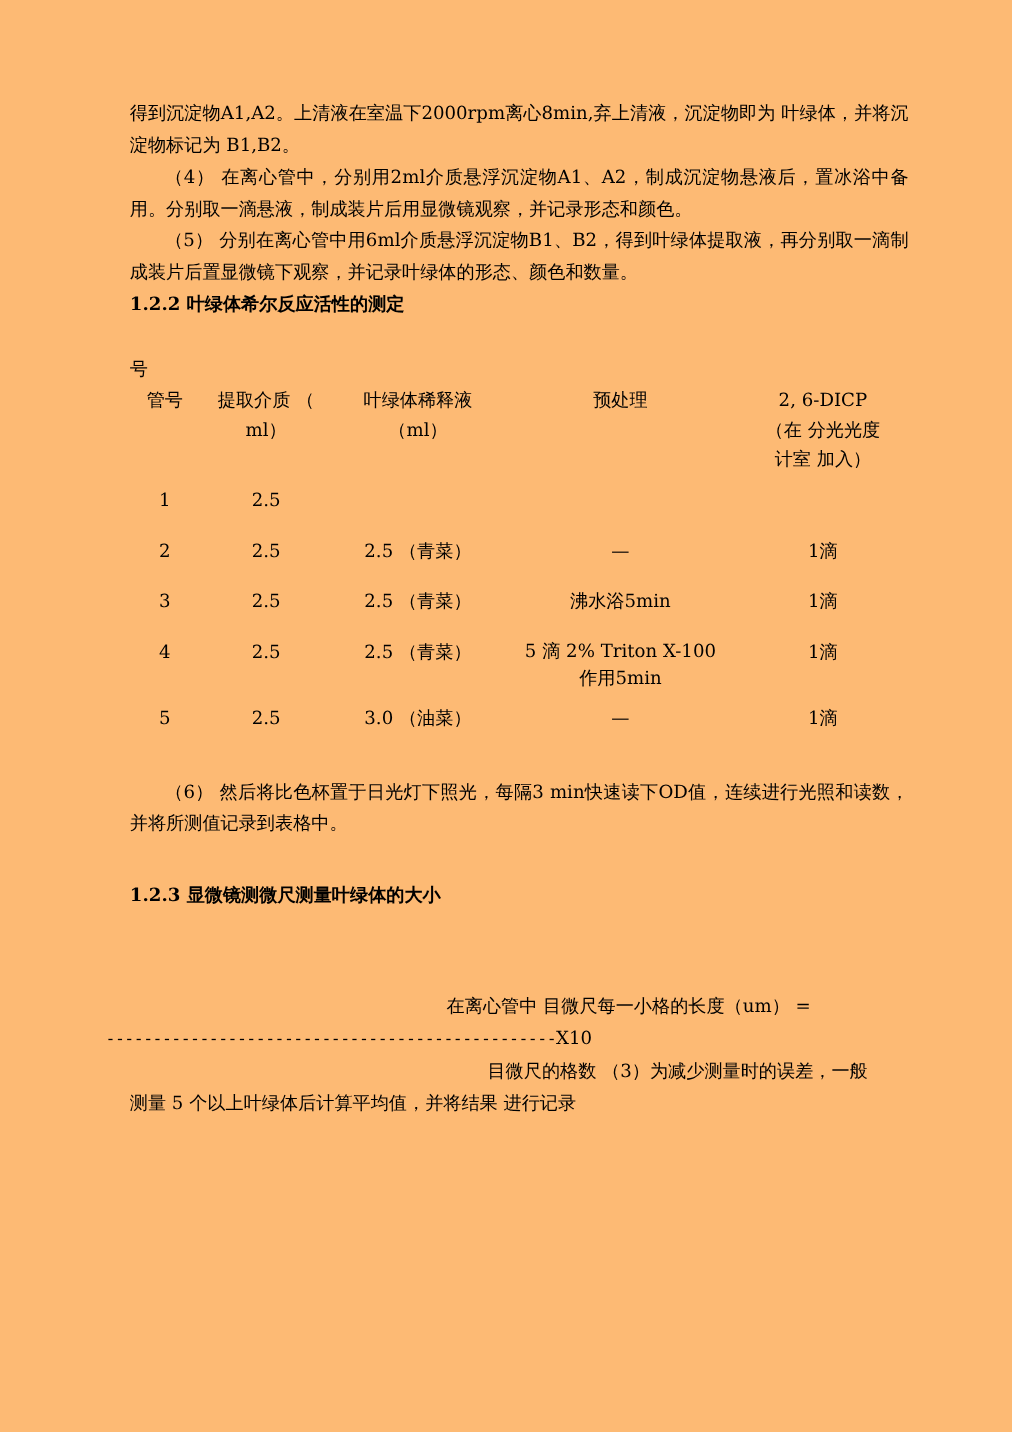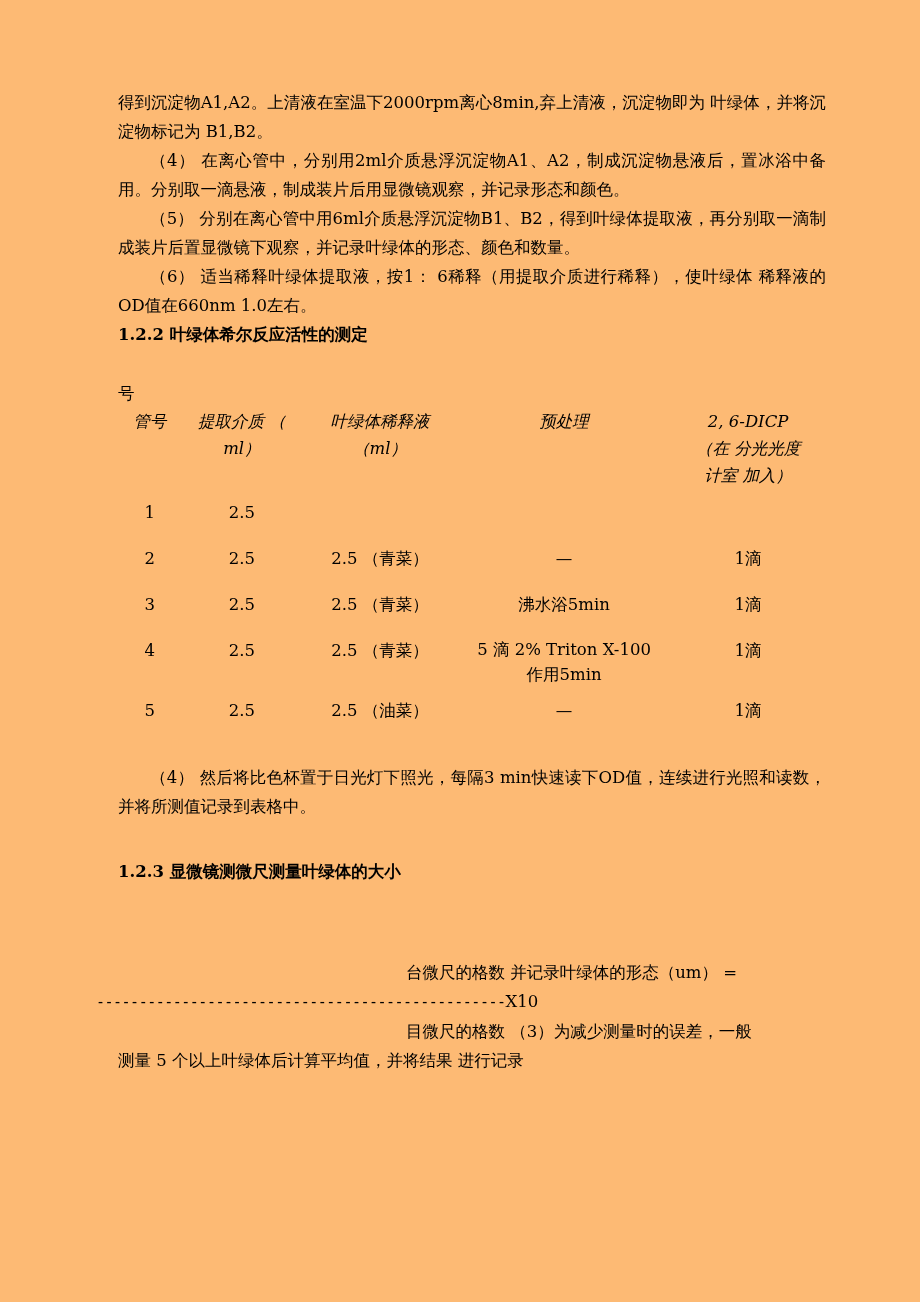--- a/index.html
+++ b/index.html
@@ -59,21 +59,21 @@
     text-align: center;
     font-weight: normal;
   }
   .col-no    { width: 9%;  }
   .col-media { width: 17%; }
   .col-dil   { width: 22%; }
   .col-pre   { width: 30%; }
   .col-dicp  { width: 22%; }
 
   table.tubes thead td { vertical-align: top; }
-  table.tubes thead .hdr-line { display: block; font-style: italic; }
+  table.tubes thead .hdr-line { display: block; }
   table.tubes tbody tr { height: 46px; }
   table.tubes tbody td { padding-top: 10px; }
   .row-tall td { padding-top: 6px; }
   .cell-2line { display: block; line-height: 25px; }
 
   
   .formula-wrap {
     font-size: 16.5px;
     line-height: 29px;
   }
@@ -86,38 +86,37 @@
     white-space: nowrap;
     letter-spacing: 0px;
     margin-left: -22px;
   }
   .formula-rule {
     font-family: "DejaVu Sans Mono", "Liberation Mono", monospace;
     font-size: 15px;
     letter-spacing: -0.5px;
   }
   .formula-den {
-    text-align: left;
+    text-align: center;
     padding-left: 288px;
   }
   .nowrapline { white-space: nowrap; }
 </style>
 </head>
 <body>
 
 <div class="page">
   <div class="doc">
 
     <p class="para">得到沉淀物A1,A2。上清液在室温下2000rpm离心8min,弃上清液，沉淀物即为 叶绿体，并将沉淀物标记为 B1,B2。</p>
 
     <p class="indent2">（4） 在离心管中，分别用2ml介质悬浮沉淀物A1、A2，制成沉淀物悬液后，置冰浴中备用。分别取一滴悬液，制成装片后用显微镜观察，并记录形态和颜色。</p>
 
     <p class="indent2">（5） 分别在离心管中用6ml介质悬浮沉淀物B1、B2，得到叶绿体提取液，再分别取一滴制成装片后置显微镜下观察，并记录叶绿体的形态、颜色和数量。</p>
 
-    <p class="indent2">（6） 适当稀释叶绿体提取液，按1： 6稀释（用提取介质进行稀释），使叶绿体 稀释液的OD值在660nm 1.0左右。</p>
 
     <p class="heading">1.2.2 叶绿体希尔反应活性的测定</p>
 
     <div class="gap-md"></div>
 
     <p class="para">号</p>
 
     <table class="tubes">
       <thead>
         <tr>
@@ -170,44 +169,44 @@
           <td>2.5 （青菜）</td>
           <td>
             <span class="cell-2line">5 滴 2% Triton X-100</span>
             <span class="cell-2line">作用5min</span>
           </td>
           <td>1滴</td>
         </tr>
         <tr>
           <td>5</td>
           <td>2.5</td>
-          <td>2.5 （油菜）</td>
+          <td>3.0 （油菜）</td>
           <td>—</td>
           <td>1滴</td>
         </tr>
       </tbody>
     </table>
 
     <div class="gap-md"></div>
 
 
-    <p class="indent2">（4） 然后将比色杯置于日光灯下照光，每隔3 min快速读下OD值，连续进行光照和读数，并将所测值记录到表格中。</p>
+    <p class="indent2">（6） 然后将比色杯置于日光灯下照光，每隔3 min快速读下OD值，连续进行光照和读数，并将所测值记录到表格中。</p>
 
     <div class="gap-lg"></div>
 
     <p class="heading">1.2.3 显微镜测微尺测量叶绿体的大小</p>
 
     <div class="gap-lg"></div>
 
 
     <div class="gap-lg"></div>
 
 
     <div class="formula-wrap">
-      <div class="formula-num nowrapline">台微尺的格数 并记录叶绿体的形态（um） =</div>
+      <div class="formula-num nowrapline">在离心管中 目微尺每一小格的长度（um） =</div>
       <div class="formula-bar-row">
         <span class="formula-rule">------------------------------------------------</span><span>X10</span>
       </div>
       <div class="formula-den nowrapline">目微尺的格数 （3）为减少测量时的误差，一般</div>
       <div class="para">测量 5 个以上叶绿体后计算平均值，并将结果 进行记录</div>
     </div>
 
   </div>
 </div>
 

